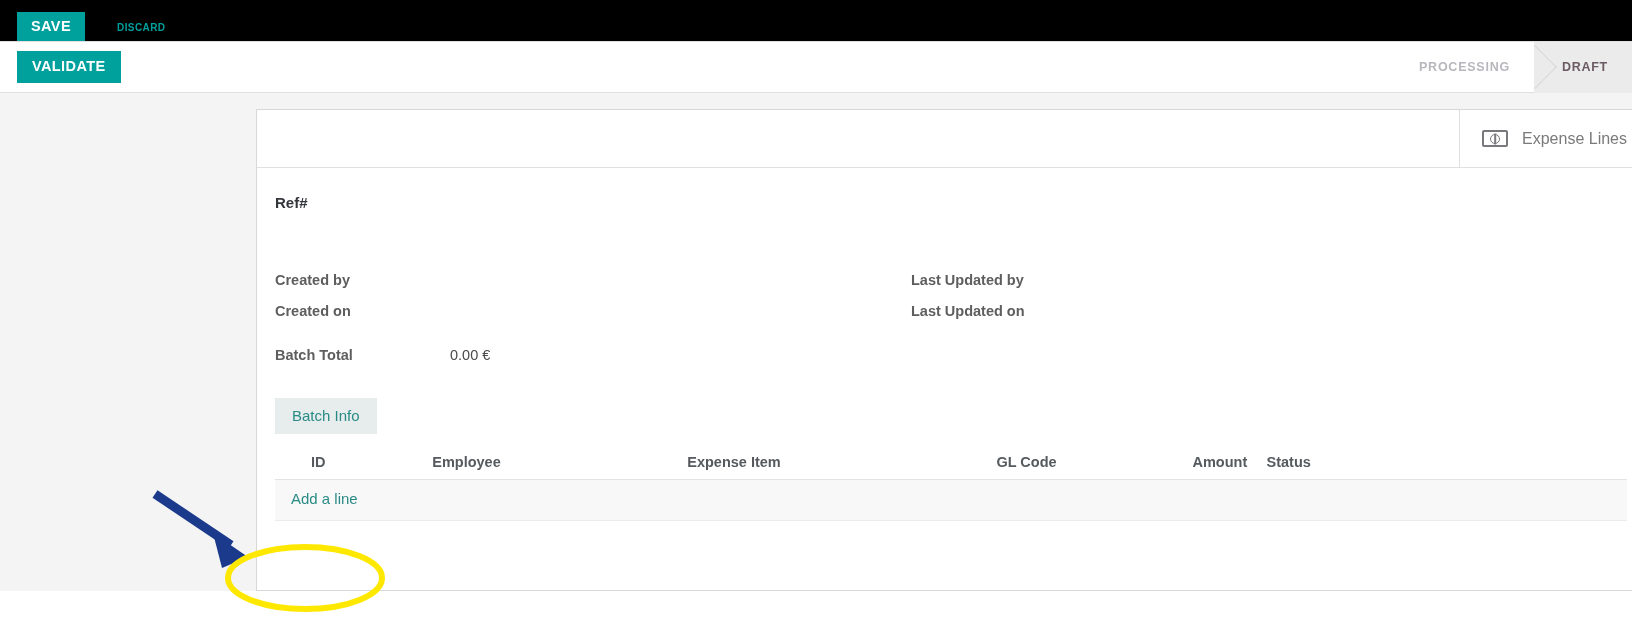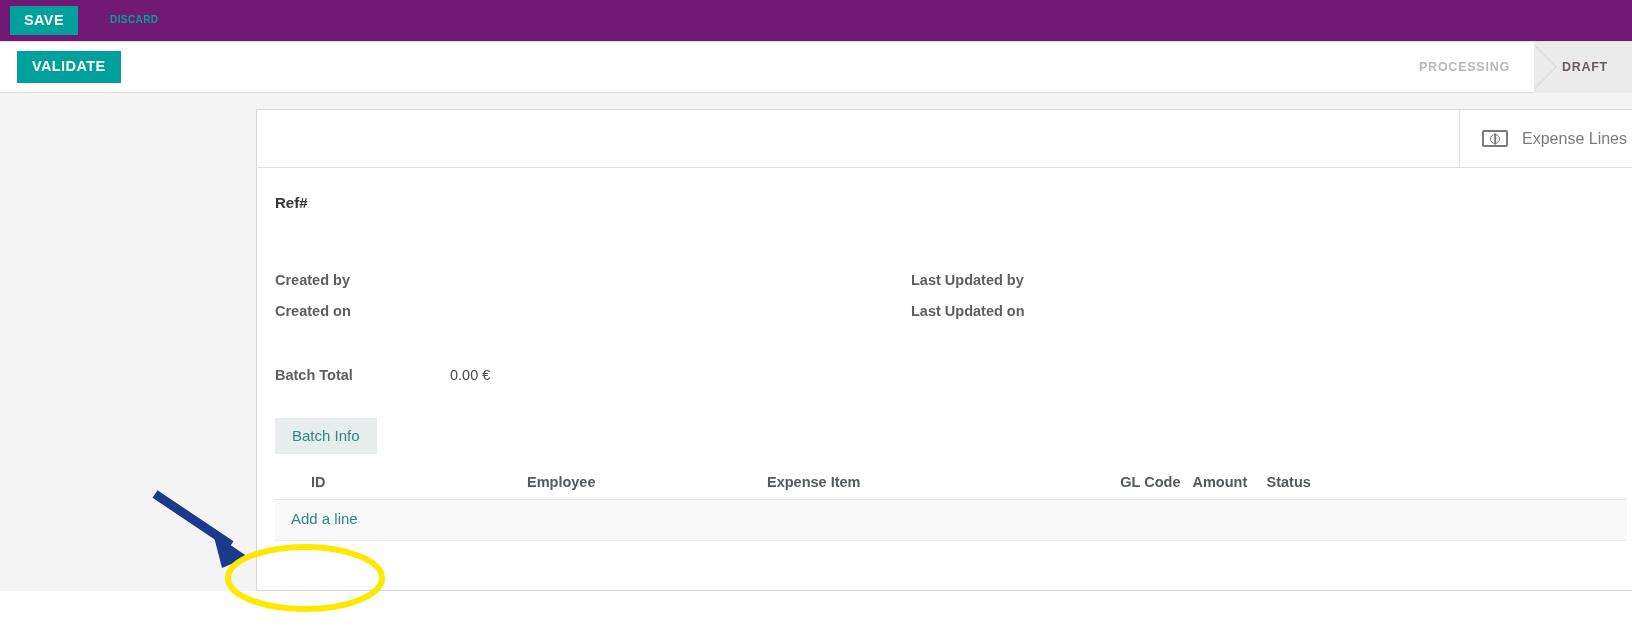--- a/index.html
+++ b/index.html
@@ -32,23 +32,23 @@
   }
   .bc-current {
     font-size: 21px;
     color: #8f8f8f;
   }
 
   
   .action-row {
     height: 42px;
     display: flex;
-    align-items: center;
-    padding-left: 10px;
-    background: #701a75;
+    align-items: flex-end;
+    padding-left: 17px;
+    background: #000000;
     border-bottom: 1px solid #dfdfdf;
   }
   .btn-save {
     background: #00a09d;
     color: #ffffff;
     font-size: 14.5px;
     font-weight: bold;
     letter-spacing: .4px;
     padding: 7px 14px 8px 14px;
     border: none;
@@ -226,21 +226,21 @@
     color: #5e5e5e;
     width: 175px;
     flex: none;
   }
   .field-value {
     font-size: 14.5px;
     color: #4a4a4a;
     min-height: 17px;
   }
 
-  .total-block { margin-top: 48px; margin-bottom: 34px; }
+  .total-block { margin-top: 28px; margin-bottom: 34px; }
   .total-block .field-label { width: 175px; }
 
   
   .notebook-tabs {
     display: flex;
     align-items: stretch;
     gap: 12px;
     border-bottom: none;
     margin-left: 0;
   }
@@ -259,21 +259,21 @@
 
   .list-table {
     width: 100%;
     border-collapse: collapse;
     margin-top: 12px;
   }
   .list-table th {
     font-size: 14.5px;
     font-weight: bold;
     color: #555a5e;
-    text-align: right;
+    text-align: center;
     padding: 8px 6px 9px 6px;
     border-bottom: 1px solid #e3e3e3;
     white-space: nowrap;
   }
   .list-table th.col-id { width: 56px; text-align: left; padding-left: 36px; }
   .list-table th.col-employee { width: 270px; }
   .list-table th.col-item { width: 265px; }
   .list-table th.col-gl { width: 320px; }
   .list-table th.col-amount { text-align: left; width: 74px; }
   .list-table th.col-status { text-align: left; }

